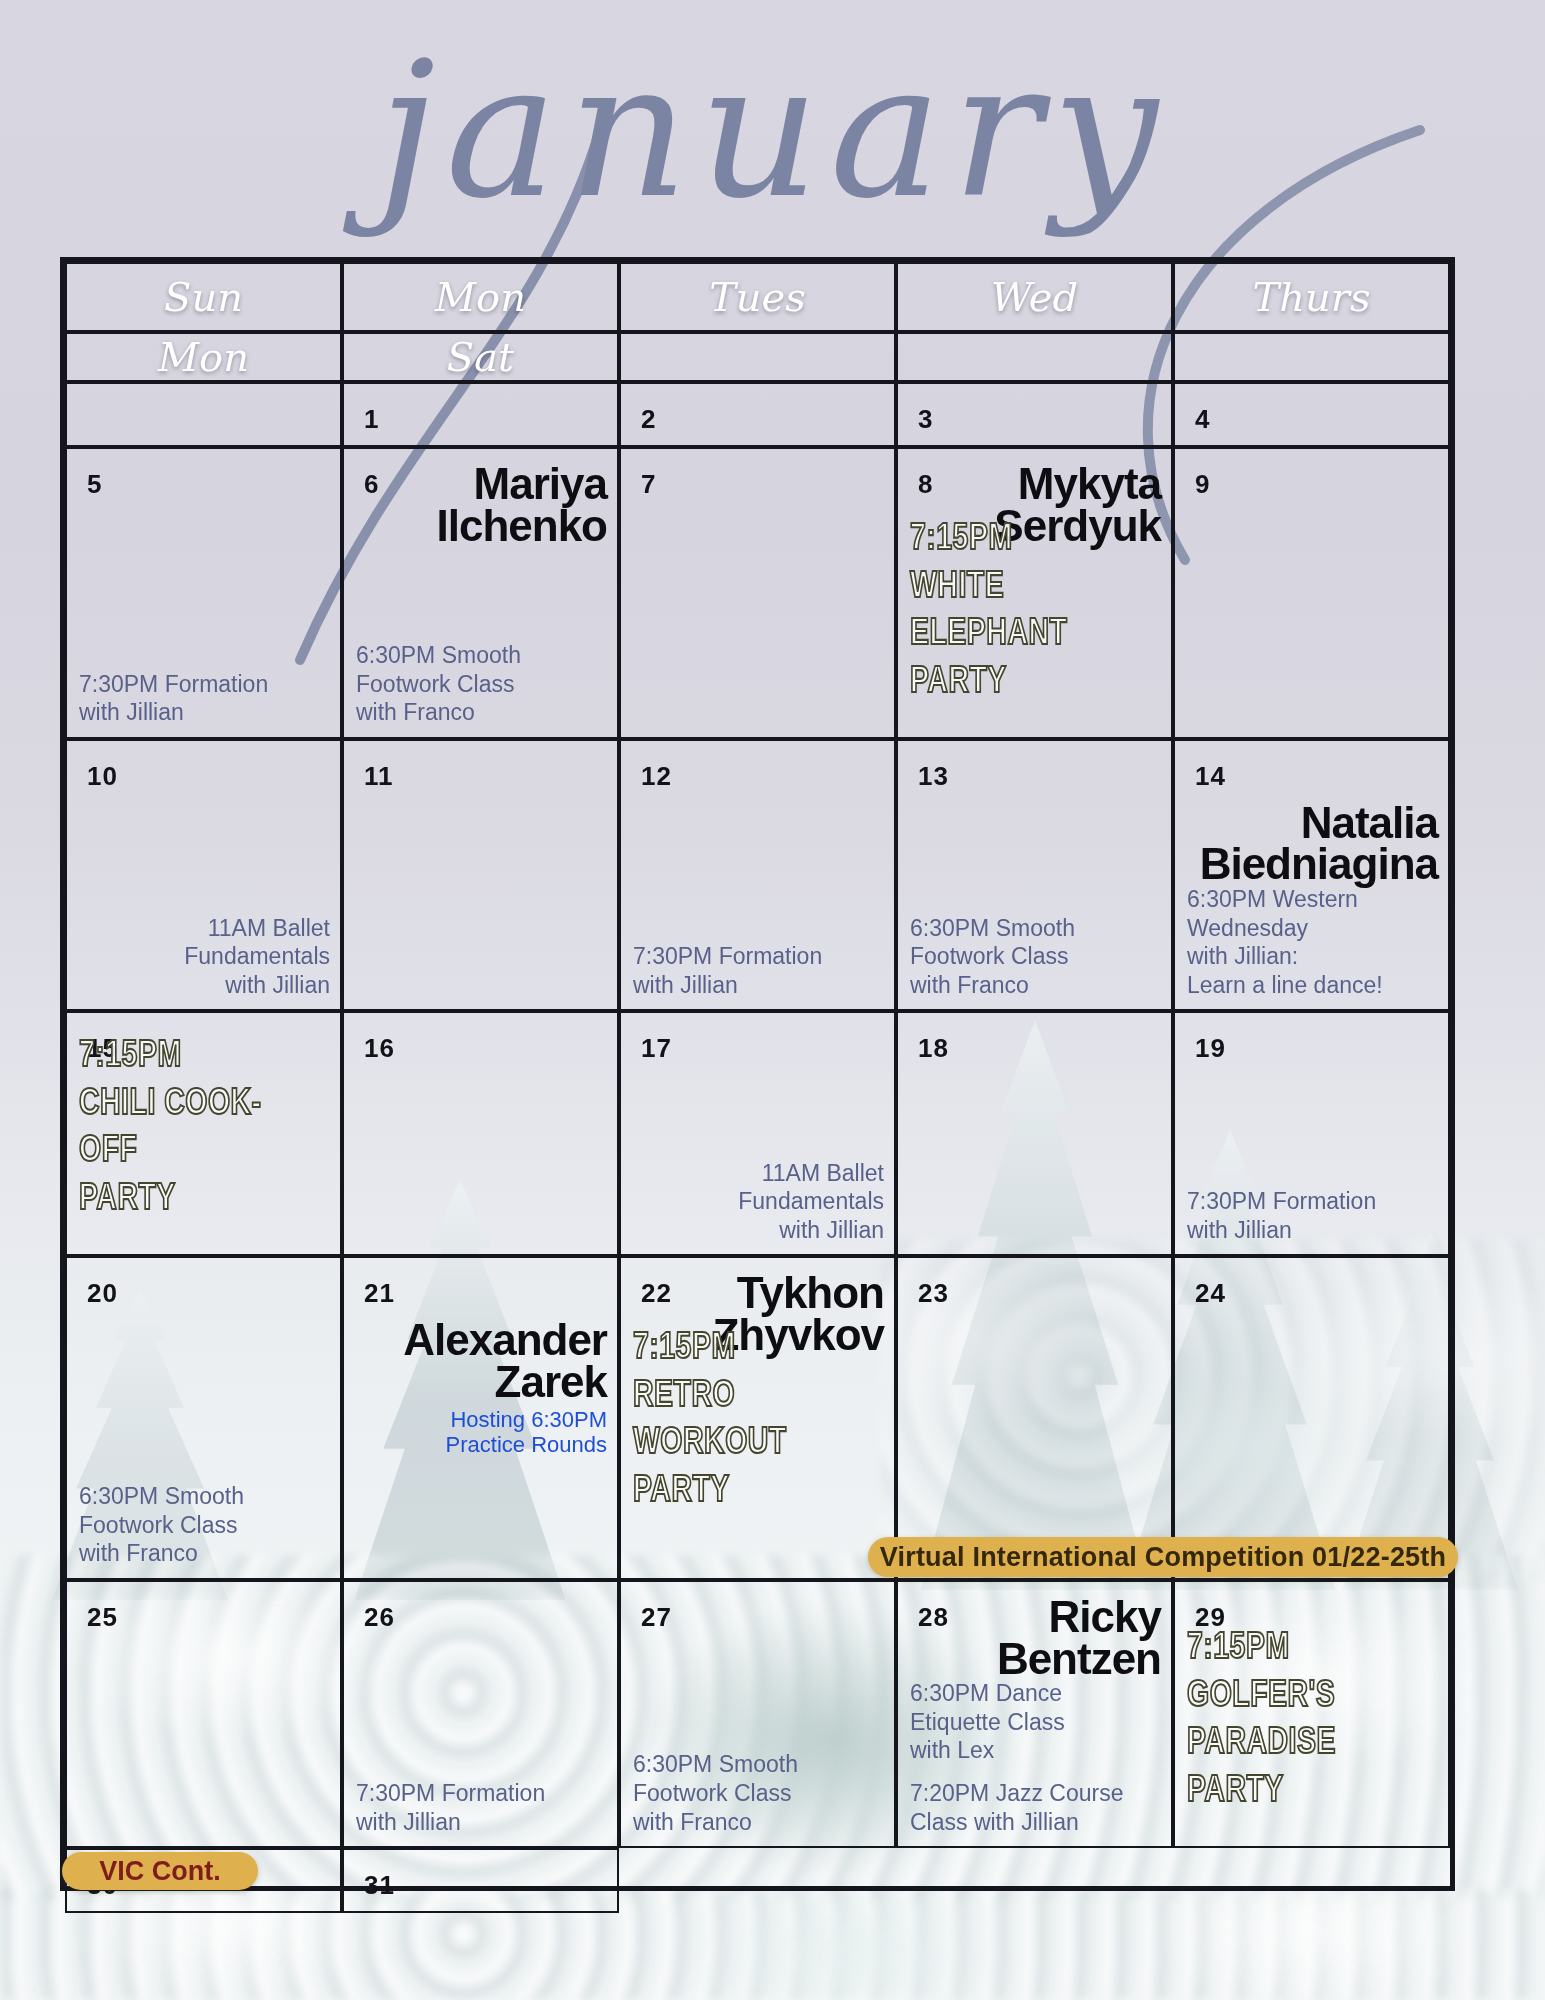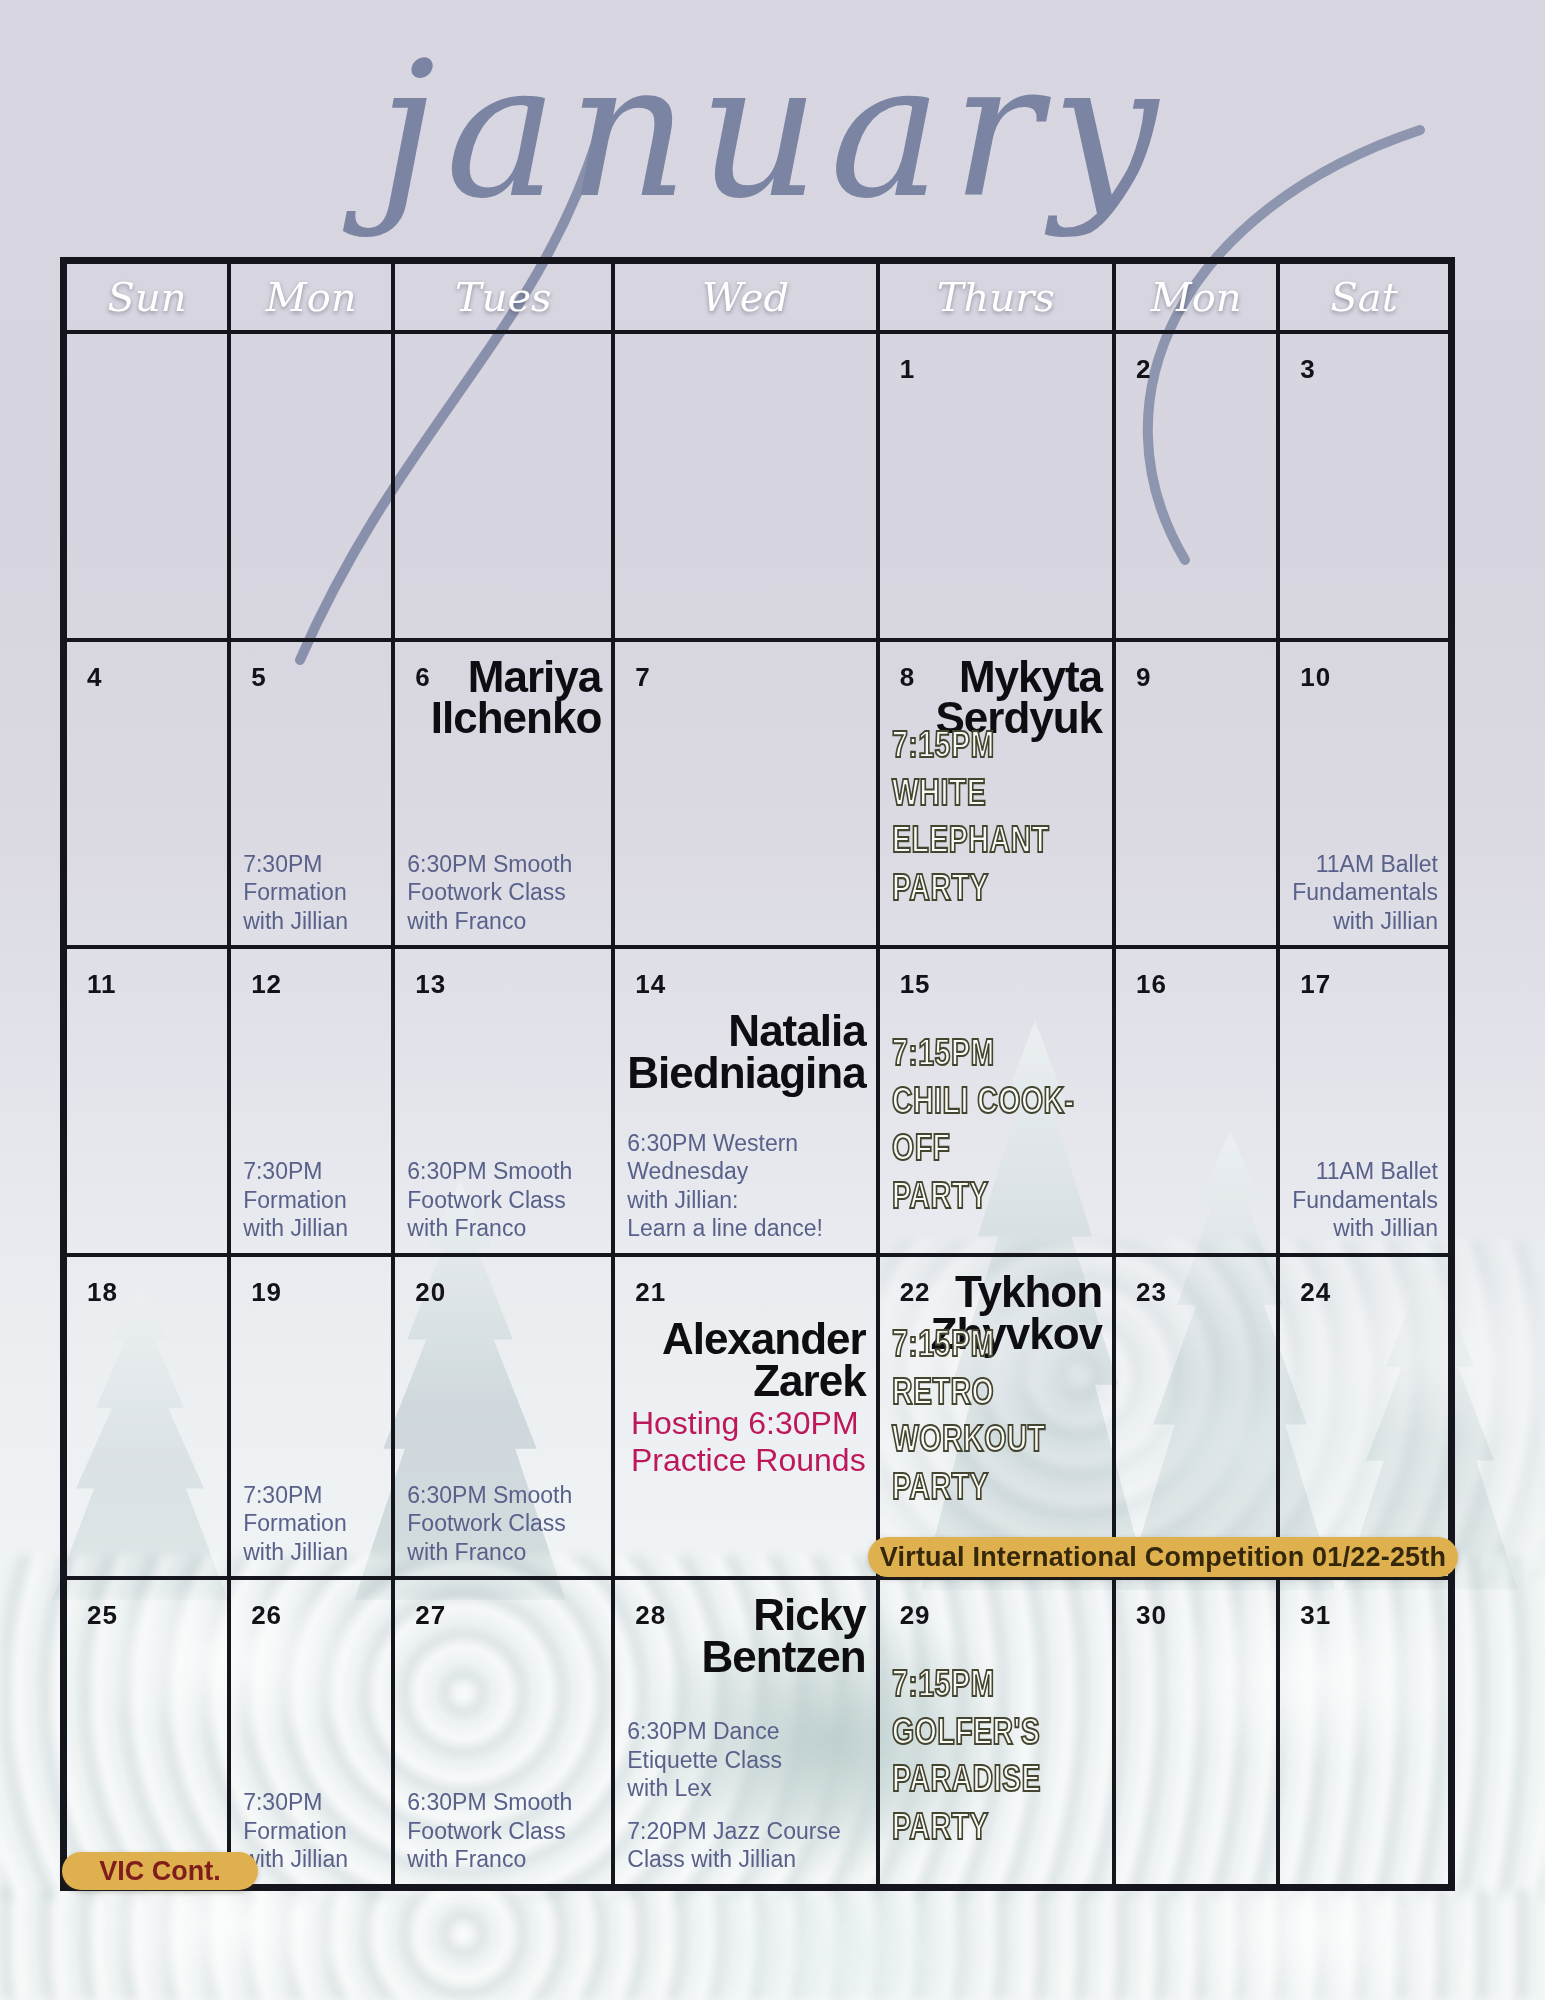--- a/index.html
+++ b/index.html
@@ -35,40 +35,40 @@
 
   
   .title-wrap{position:absolute;left:0;top:0;width:100%;height:260px;z-index:2;
     display:flex;align-items:center;justify-content:center;}
   .title{font-family:"DejaVu Serif",serif;font-style:italic;font-size:188px;
     color:#7b84a2;letter-spacing:10px;line-height:1;}
   .flourish{position:absolute;z-index:2;left:0;top:0;}
 
   
   .calendar{position:absolute;left:60px;top:257px;width:1395px;height:1634px;z-index:3;
-    display:grid;grid-template-columns:repeat(7,1fr);grid-template-rows:70px repeat(5,1fr);
+    display:grid;grid-template-columns:repeat(5,1fr);grid-template-rows:70px repeat(5,1fr);
     border:5px solid #15151d;box-sizing:border-box;}
   .hcell{border:2px solid #15151d;display:flex;align-items:center;justify-content:center;
     font-family:"DejaVu Serif",serif;font-style:italic;font-size:40px;color:#ffffff;
     text-shadow:0 2px 4px rgba(40,40,60,.4);}
   .cell{border:2px solid #15151d;display:flex;flex-direction:column;
     padding:12px 10px 10px 12px;box-sizing:border-box;overflow:visible;}
   .cell-top{display:flex;align-items:flex-start;}
   .num{font-size:26px;font-weight:bold;color:#121218;padding:8px 0 0 8px;letter-spacing:1px;}
   .name{flex:1;text-align:right;font-size:44px;font-weight:bold;color:#0d0d12;
     line-height:.95;letter-spacing:-1px;white-space:pre-line;padding-top:2px;}
   .name-below .cell-top{flex-wrap:wrap;}
   .name-below .name{flex-basis:100%;padding-top:10px;}
   .spacer{flex:1;}
   .events{display:flex;flex-direction:column;gap:14px;align-items:flex-start;}
   .ev{white-space:pre-line;}
   .ev.class{font-size:23px;color:#59618a;line-height:1.24;}
   .ev.class-right{font-size:23px;color:#59618a;line-height:1.24;
     text-align:right;align-self:flex-end;}
-  .ev.host{font-size:32px;color:#be185d;line-height:1.15;text-align:left;align-self:flex-end;}
+  .ev.host{font-size:22px;color:#1d4ed8;line-height:1.15;text-align:right;align-self:flex-end;}
   .ev.party{font-weight:bold;font-size:30px;line-height:1.3;letter-spacing:.5px;
     color:rgba(252,252,248,.92);-webkit-text-stroke:1.7px #44452f;
     transform:scale(.95,1.22);transform-origin:bottom left;margin-bottom:24px;}
   .events-top .cell-top{order:1;} .events-top .events{order:2;} .events-top .spacer{order:3;}
   .events-top .events{padding-top:4px;}
   .clear-banner .ev.party{margin-bottom:56px;}
 
   
   .banner{position:absolute;z-index:4;left:868px;top:1537px;width:590px;height:40px;
     background:#dfb04e;border-radius:22px;display:flex;align-items:center;justify-content:center;

